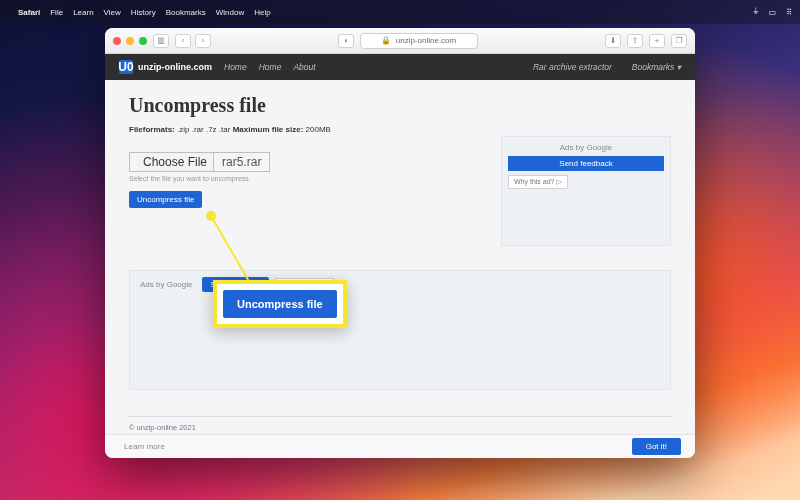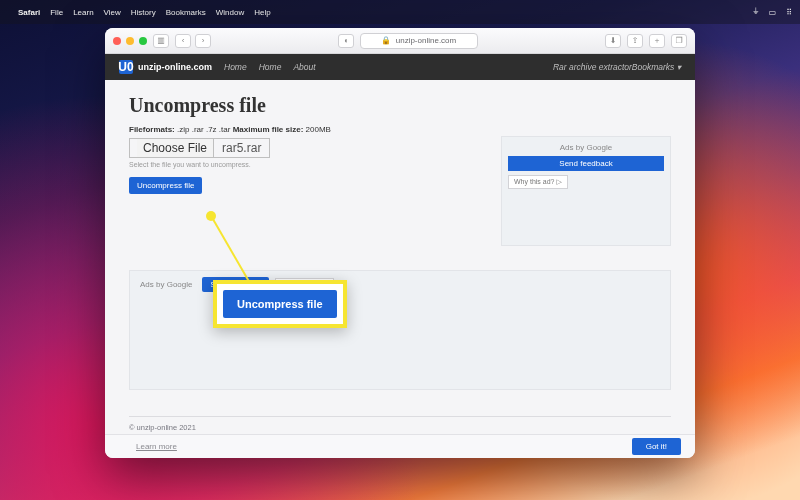--- a/index.html
+++ b/index.html
@@ -28,25 +28,25 @@
   .addr { flex:1; max-width:220px; margin:0 auto; height:16px; border:1px solid #d0d0d4; border-radius:4px; background:#fff; display:flex; align-items:center; justify-content:center; color:#6a6a6e; font-size:8px; gap:4px;}
   .chrome .spacer{flex:1}
 
   .viewport { flex:1; overflow:hidden; position:relative; }
 
   
   .sitebar { height:26px; background:#2e2e2e; color:#cfcfcf; display:flex; align-items:center; padding:0 14px; font-size:8.5px; gap:12px; }
   .logo { display:flex; align-items:center; gap:5px; color:#fff; font-weight:600; font-size:9px;}
   .logo-badge{width:14px;height:14px;background:#1e64d4;border-radius:2px;display:flex;align-items:center;justify-content:center;color:#fff;font-size:12px;font-weight:700}
   .sitebar a{color:#bdbdbd;font-style:italic;}
-  .sitebar .right{margin-left:auto;display:flex;gap:0}
+  .sitebar .right{margin-left:auto;display:flex;gap:20px}
 
   .page { padding:14px 24px 10px; color:#333; position:relative; height:calc(100% - 26px); }
   h1 { font-size:20px; font-weight:600; font-family:Georgia,"Times New Roman",serif; margin-bottom:8px;}
-  .meta { font-size:8px; margin-bottom:4px; }
+  .meta { font-size:8px; margin-bottom:18px; }
   .meta b{font-weight:600}
   .filein { display:inline-flex; border:1px solid #bfbfbf; font-size:12px; margin-bottom:3px;padding-left:7px;}
   .filein .btn{padding:2px 6px; background:#f3f3f3;border-right:1px solid #bfbfbf}
   .filein .val{padding:2px 8px; color:#555}
   .hint{font-size:7px;color:#9a9a9a;margin-bottom:6px}
   .bluebtn{background:#1e64d4;color:#fff;font-size:8px;padding:4px 8px;border:none;border-radius:2px;cursor:pointer}
   .bluebtn.big{font-size:11px;padding:8px 14px;font-weight:600}
 
   
   .adsbox { position:absolute; top:56px; right:24px; width:170px; height:110px; background:#eef1f4; border:1px solid #e2e4e8; padding:6px; font-size:8px;}
@@ -62,21 +62,21 @@
   
   .callout { position:absolute; top:200px; left:108px; padding:6px; background:#fff; border:4px solid #f6e531; box-shadow:0 4px 14px rgba(0,0,0,.25); z-index:5;}
   .callLine { position:absolute; width:2px; background:#f6e531; transform-origin:top left; z-index:4;}
   .callDot { position:absolute; width:10px; height:10px; background:#f6e531; border-radius:50%; z-index:4;}
 
   .footer { position:absolute; bottom:26px; left:24px; right:24px; border-top:1px solid #dcdce0; padding-top:6px; display:flex; font-size:7.5px; color:#787880;}
   .footer .r{margin-left:auto}
   .footer a{color:#1e64d4}
 
   .cookie { position:absolute; bottom:0; left:0; right:0; height:24px; background:rgba(248,248,250,.96); border-top:1px solid #e2e2e6; display:flex; align-items:center; padding:0 14px; font-size:8px; color:#8a8a90;}
-  .cookie a{color:#8a8a90;text-decoration:underline;margin-left:17px}
+  .cookie a{color:#8a8a90;margin-left:5px}
   .cookie .gotit{margin-left:auto;background:#1e64d4;color:#fff;border:none;padding:4px 14px;font-size:8px;border-radius:2px}
 </style>
 </head>
 <body>
 
 <div class="wallpaper"></div>
 
 <div class="menubar">
   <span class="apple"></span>
   <b>Safari</b>

